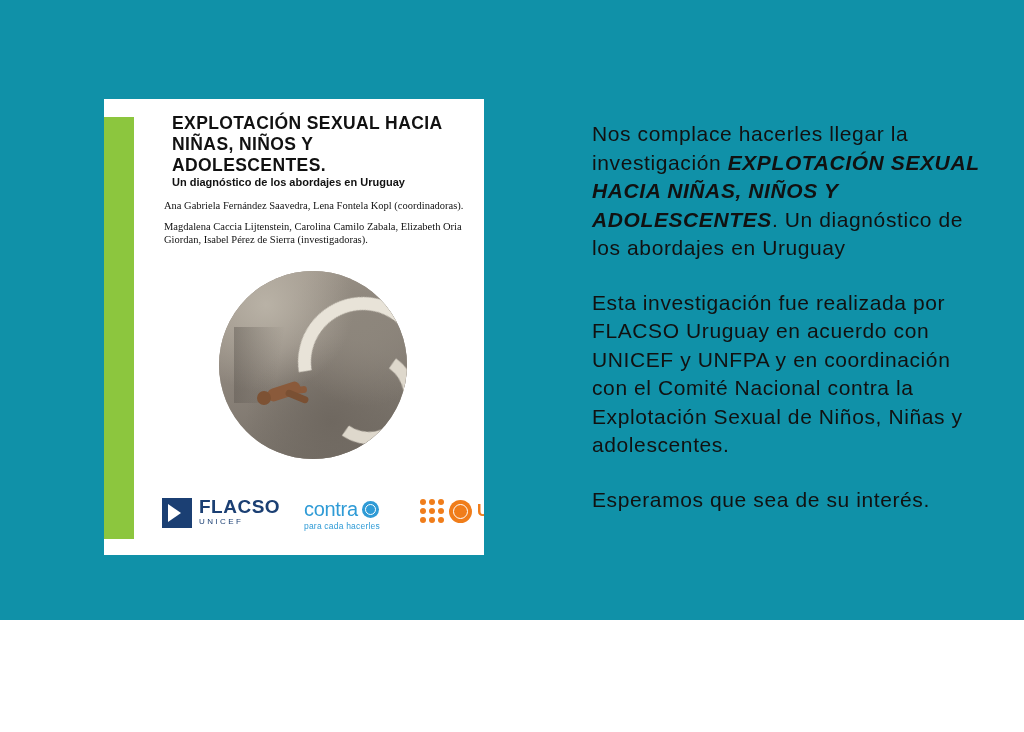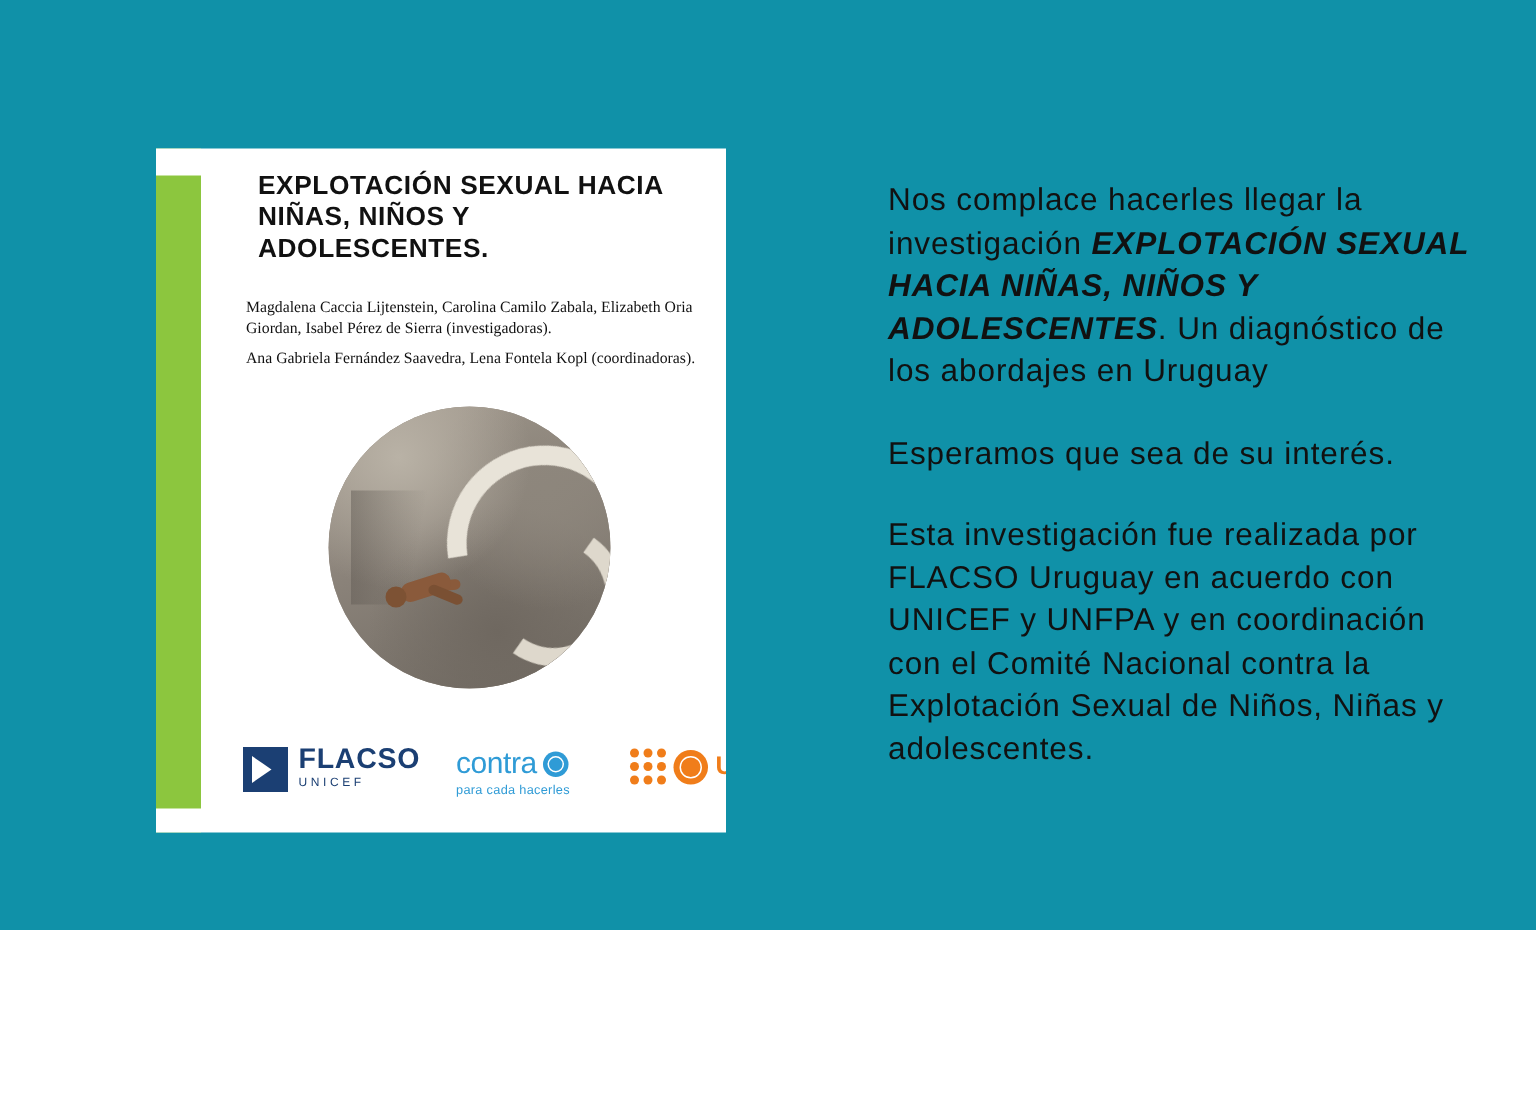--- a/index.html
+++ b/index.html
@@ -386,24 +386,25 @@
 
     <div id="cover-green-band">
       <div class="white-notch"></div>
       <div class="white-notch-bottom"></div>
     </div>
 
     <div id="cover-inner">
 
       <div class="cover-title">EXPLOTACIÓN SEXUAL HACIA NIÑAS, NIÑOS Y ADOLESCENTES.</div>
 
+      <div class="cover-subtitle">Un diagnóstico de los abordajes en Uruguay</div>
 
       <div class="cover-authors">
+        <div class="grp">Ana Gabriela Fernández Saavedra, Lena Fontela Kopl (coordinadoras).</div>
         <div class="grp">Magdalena Caccia Lijtenstein, Carolina Camilo Zabala, Elizabeth Oria Giordan, Isabel Pérez de Sierra (investigadoras).</div>
-        <div class="grp">Ana Gabriela Fernández Saavedra, Lena Fontela Kopl (coordinadoras).</div>
       </div>
 
       <div id="cover-photo">
         <div class="ground"></div>
         <div class="crack"></div>
         <div class="arc"></div>
         <div class="arc2"></div>
         <div class="doll">
           <div class="leg2"></div>
           <div class="body"></div>
@@ -445,17 +446,17 @@
           <div class="un"></div>
           <div class="name">UNFPA</div>
         </div>
 
       </div>
     </div>
   </div>
 
   <div id="message">
     <p><span>Nos complace hacerles llegar la investigación </span><span class="em">EXPLOTACIÓN SEXUAL HACIA NIÑAS, NIÑOS Y ADOLESCENTES</span><span>. Un diagnóstico de los abordajes en Uruguay</span></p>
+    <p>Esta investigación fue realizada por FLACSO Uruguay en acuerdo con UNICEF y UNFPA y en coordinación con el Comité Nacional contra la Explotación Sexual de Niños, Niñas y adolescentes.</p>
     <p>Esperamos que sea de su interés.</p>
-    <p>Esta investigación fue realizada por FLACSO Uruguay en acuerdo con UNICEF y UNFPA y en coordinación con el Comité Nacional contra la Explotación Sexual de Niños, Niñas y adolescentes.</p>
   </div>
 
 </div>
 
 </body></html>

